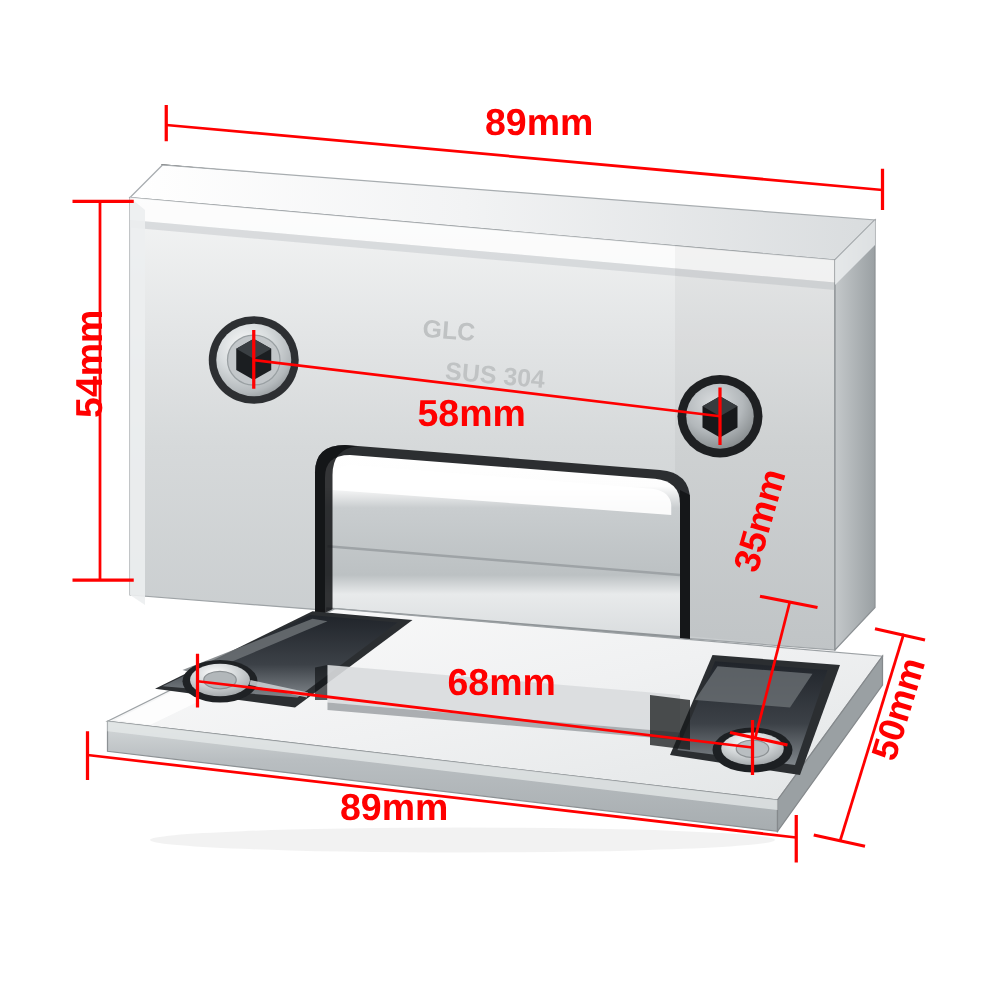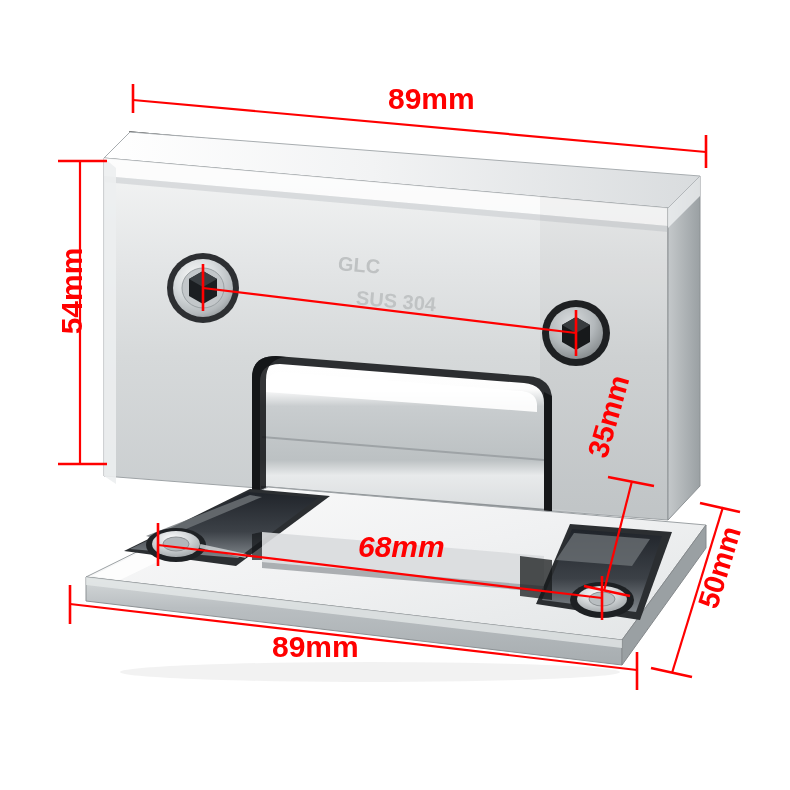--- a/index.html
+++ b/index.html
@@ -260,22 +260,23 @@
     </g>
   </svg>
 
   <div class="engrave" style="left:338px;top:255px;font-size:20px;transform:rotate(4.5deg);opacity:.85;">GLC</div>
   <div class="engrave" style="left:356px;top:291px;font-size:20px;transform:rotate(5deg);opacity:.8;">SUS 304</div>
 
   <div class="dimlabel" style="left:388px;top:84px;font-size:30px;">89mm</div>
 
   <div class="dimlabel" style="left:29px;top:276px;font-size:30px;transform:rotate(-90deg);transform-origin:50% 50%;">54mm</div>
 
+  <div class="dimlabel" style="left:334px;top:317px;font-size:30px;">58mm</div>
 
   <div class="dimlabel" style="left:567px;top:402px;font-size:29px;transform:rotate(-74deg);transform-origin:50% 50%;">35mm</div>
 
-  <div class="dimlabel" style="left:358px;top:532px;font-size:30px;font-style:italic;">68mm</div>
+  <div class="dimlabel" style="left:358px;top:532px;font-size:30px;">68mm</div>
 
   <div class="dimlabel" style="left:272px;top:632px;font-size:30px;">89mm</div>
 
   <div class="dimlabel" style="left:678px;top:553px;font-size:29px;transform:rotate(-73deg);transform-origin:50% 50%;">50mm</div>
 
 </div>
 
 </body></html>

